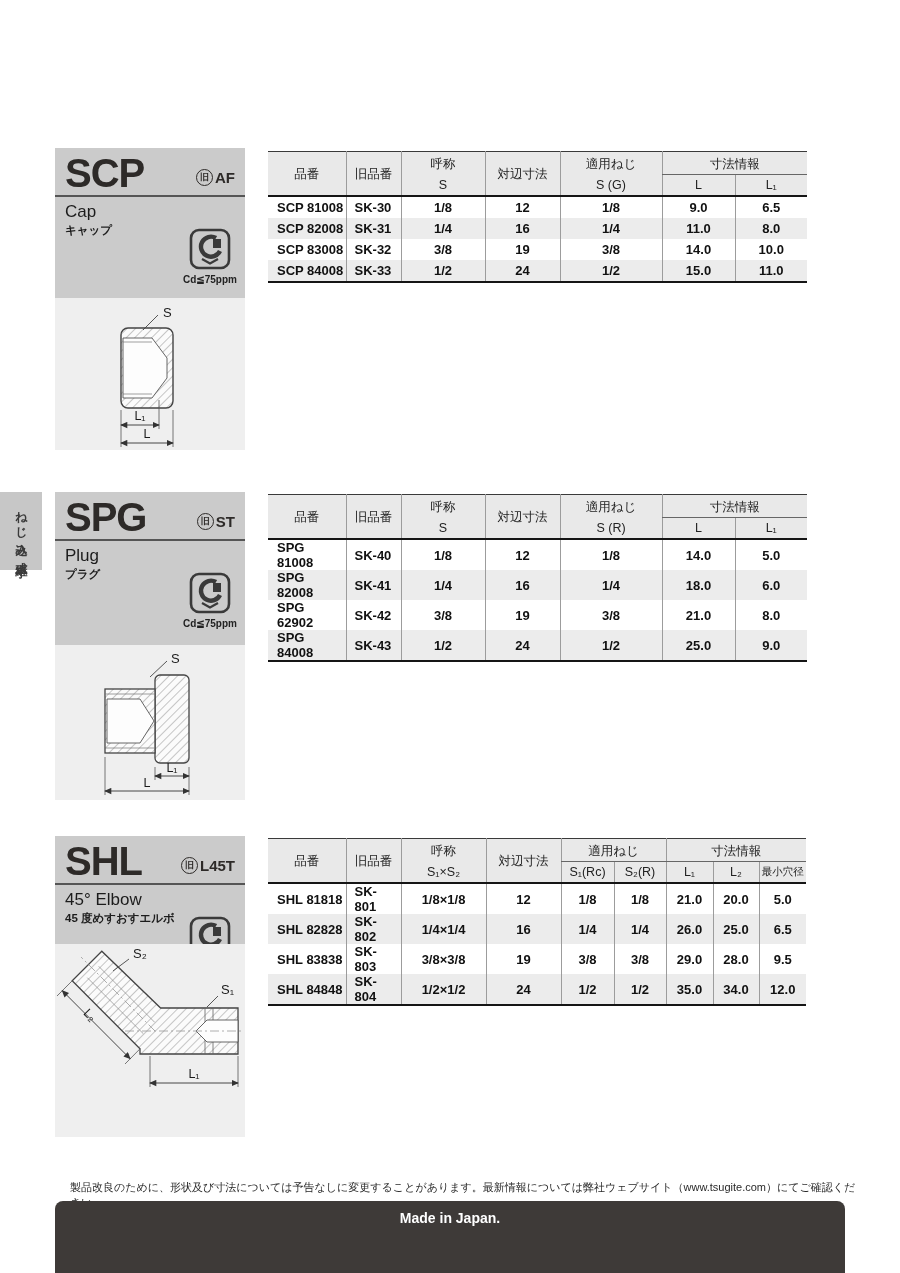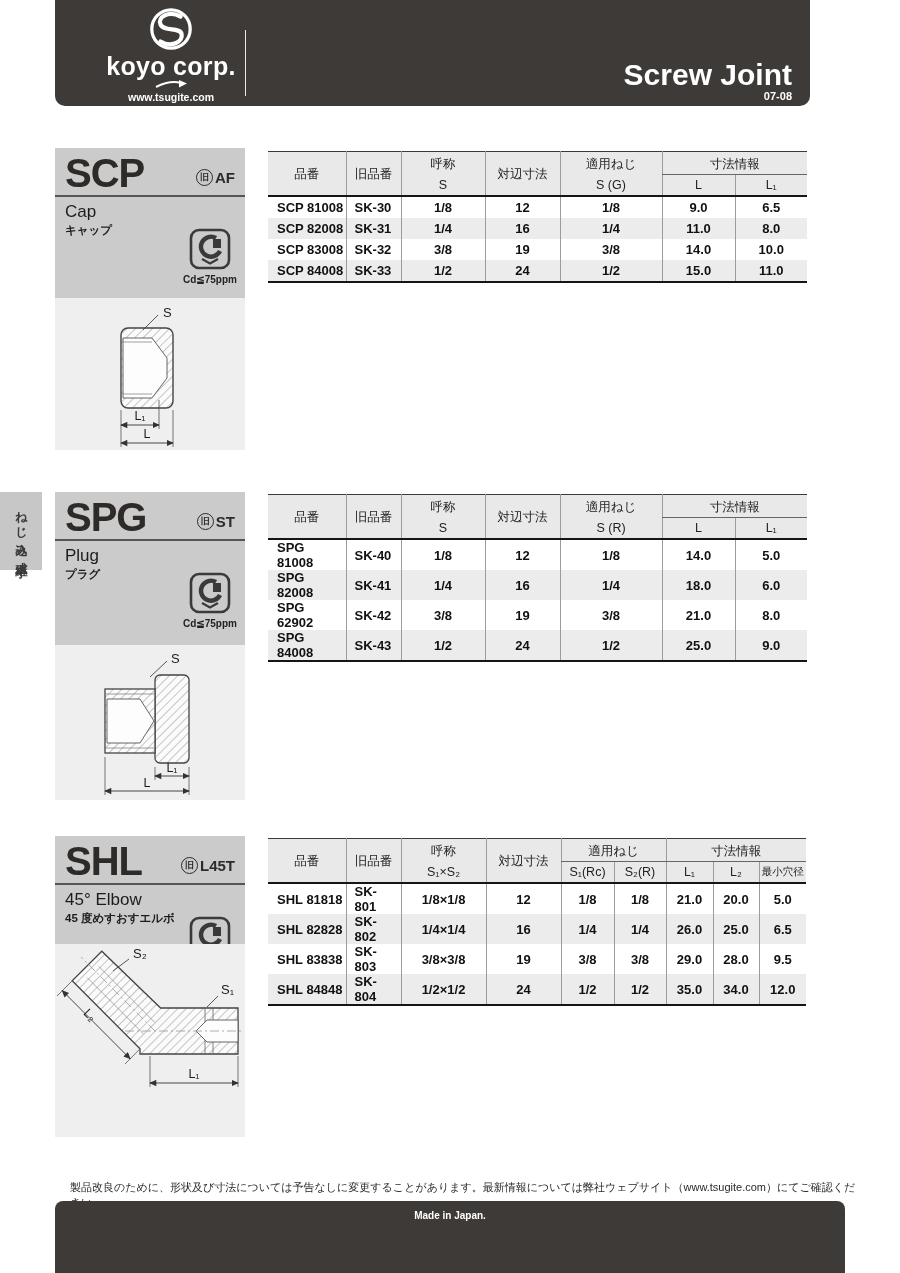--- a/index.html
+++ b/index.html
@@ -62,51 +62,28 @@
   table.spec td{font-size:13px;font-weight:600;color:#111;text-align:center;height:21px;
                 padding:0 2px;border-left:1px solid #9c9c9c;background:#fff;}
   table.spec td.c0{border-left:none;text-align:left;padding-left:9px;}
   table.spec td.c1{text-align:left;padding-left:8px;}
   table.spec tbody tr:nth-child(even) td{background:var(--rowalt);}
 
   
   .disclaimer{position:absolute;left:70px;top:1180px;width:790px;font-size:11px;color:#2a2a2a;}
   .footer-bar{position:absolute;left:55px;top:1201px;width:790px;height:72px;background:var(--dark);
               border-radius:8px 8px 0 0;color:#fff;text-align:center;}
-  .made-in{font-size:10px;font-weight:bold;padding-top:9px;}
+  .made-in{font-size:14px;font-weight:bold;padding-top:9px;}
   .page-num{font-size:14px;font-weight:bold;margin-top:14px;}
 </style>
 </head>
 <body>
 
 <div class="page">
 
-  <div class="header-bar">
-    <div class="logo">
-      <span>
-        <svg width="48" height="48" viewBox="0 0 50 50">
-          <circle cx="25" cy="25" r="20" fill="none" stroke="#fff" stroke-width="3.4"></circle>
-          <path d="M35 12 C22 5 11 13 14 20 C17 28 34 23 36 30 C38 38 26 45 14 38" fill="none" stroke="#fff" stroke-width="4.4" stroke-linecap="round"></path>
-        </svg>
-      </span>
-      <div class="logo-name">koyo corp.</div>
-      <span>
-        <svg width="34" height="10" viewBox="0 0 34 10">
-          <path d="M2 8 Q16 1 27 4" stroke="#fff" stroke-width="2" fill="none"></path>
-          <path d="M25 1 L33 4.5 L25 8.5 Z" fill="#fff"></path>
-        </svg>
-      </span>
-      <div class="logo-url">www.tsugite.com</div>
-    </div>
-    <div class="header-divider"></div>
-    <div class="header-title-block">
-      <div class="header-title">Screw Joint</div>
-      <div class="header-code">07-08</div>
-    </div>
-  </div>
 
   <div class="side-tab">
     <span>ねじ込み式継手</span>
   </div>
 
   <div class="info" style="top:148px;">
     <div class="info-gray" style="height:150px;">
       <div class="title-row">
         <div class="sec-code">SCP</div>
         <div class="sec-badge">

